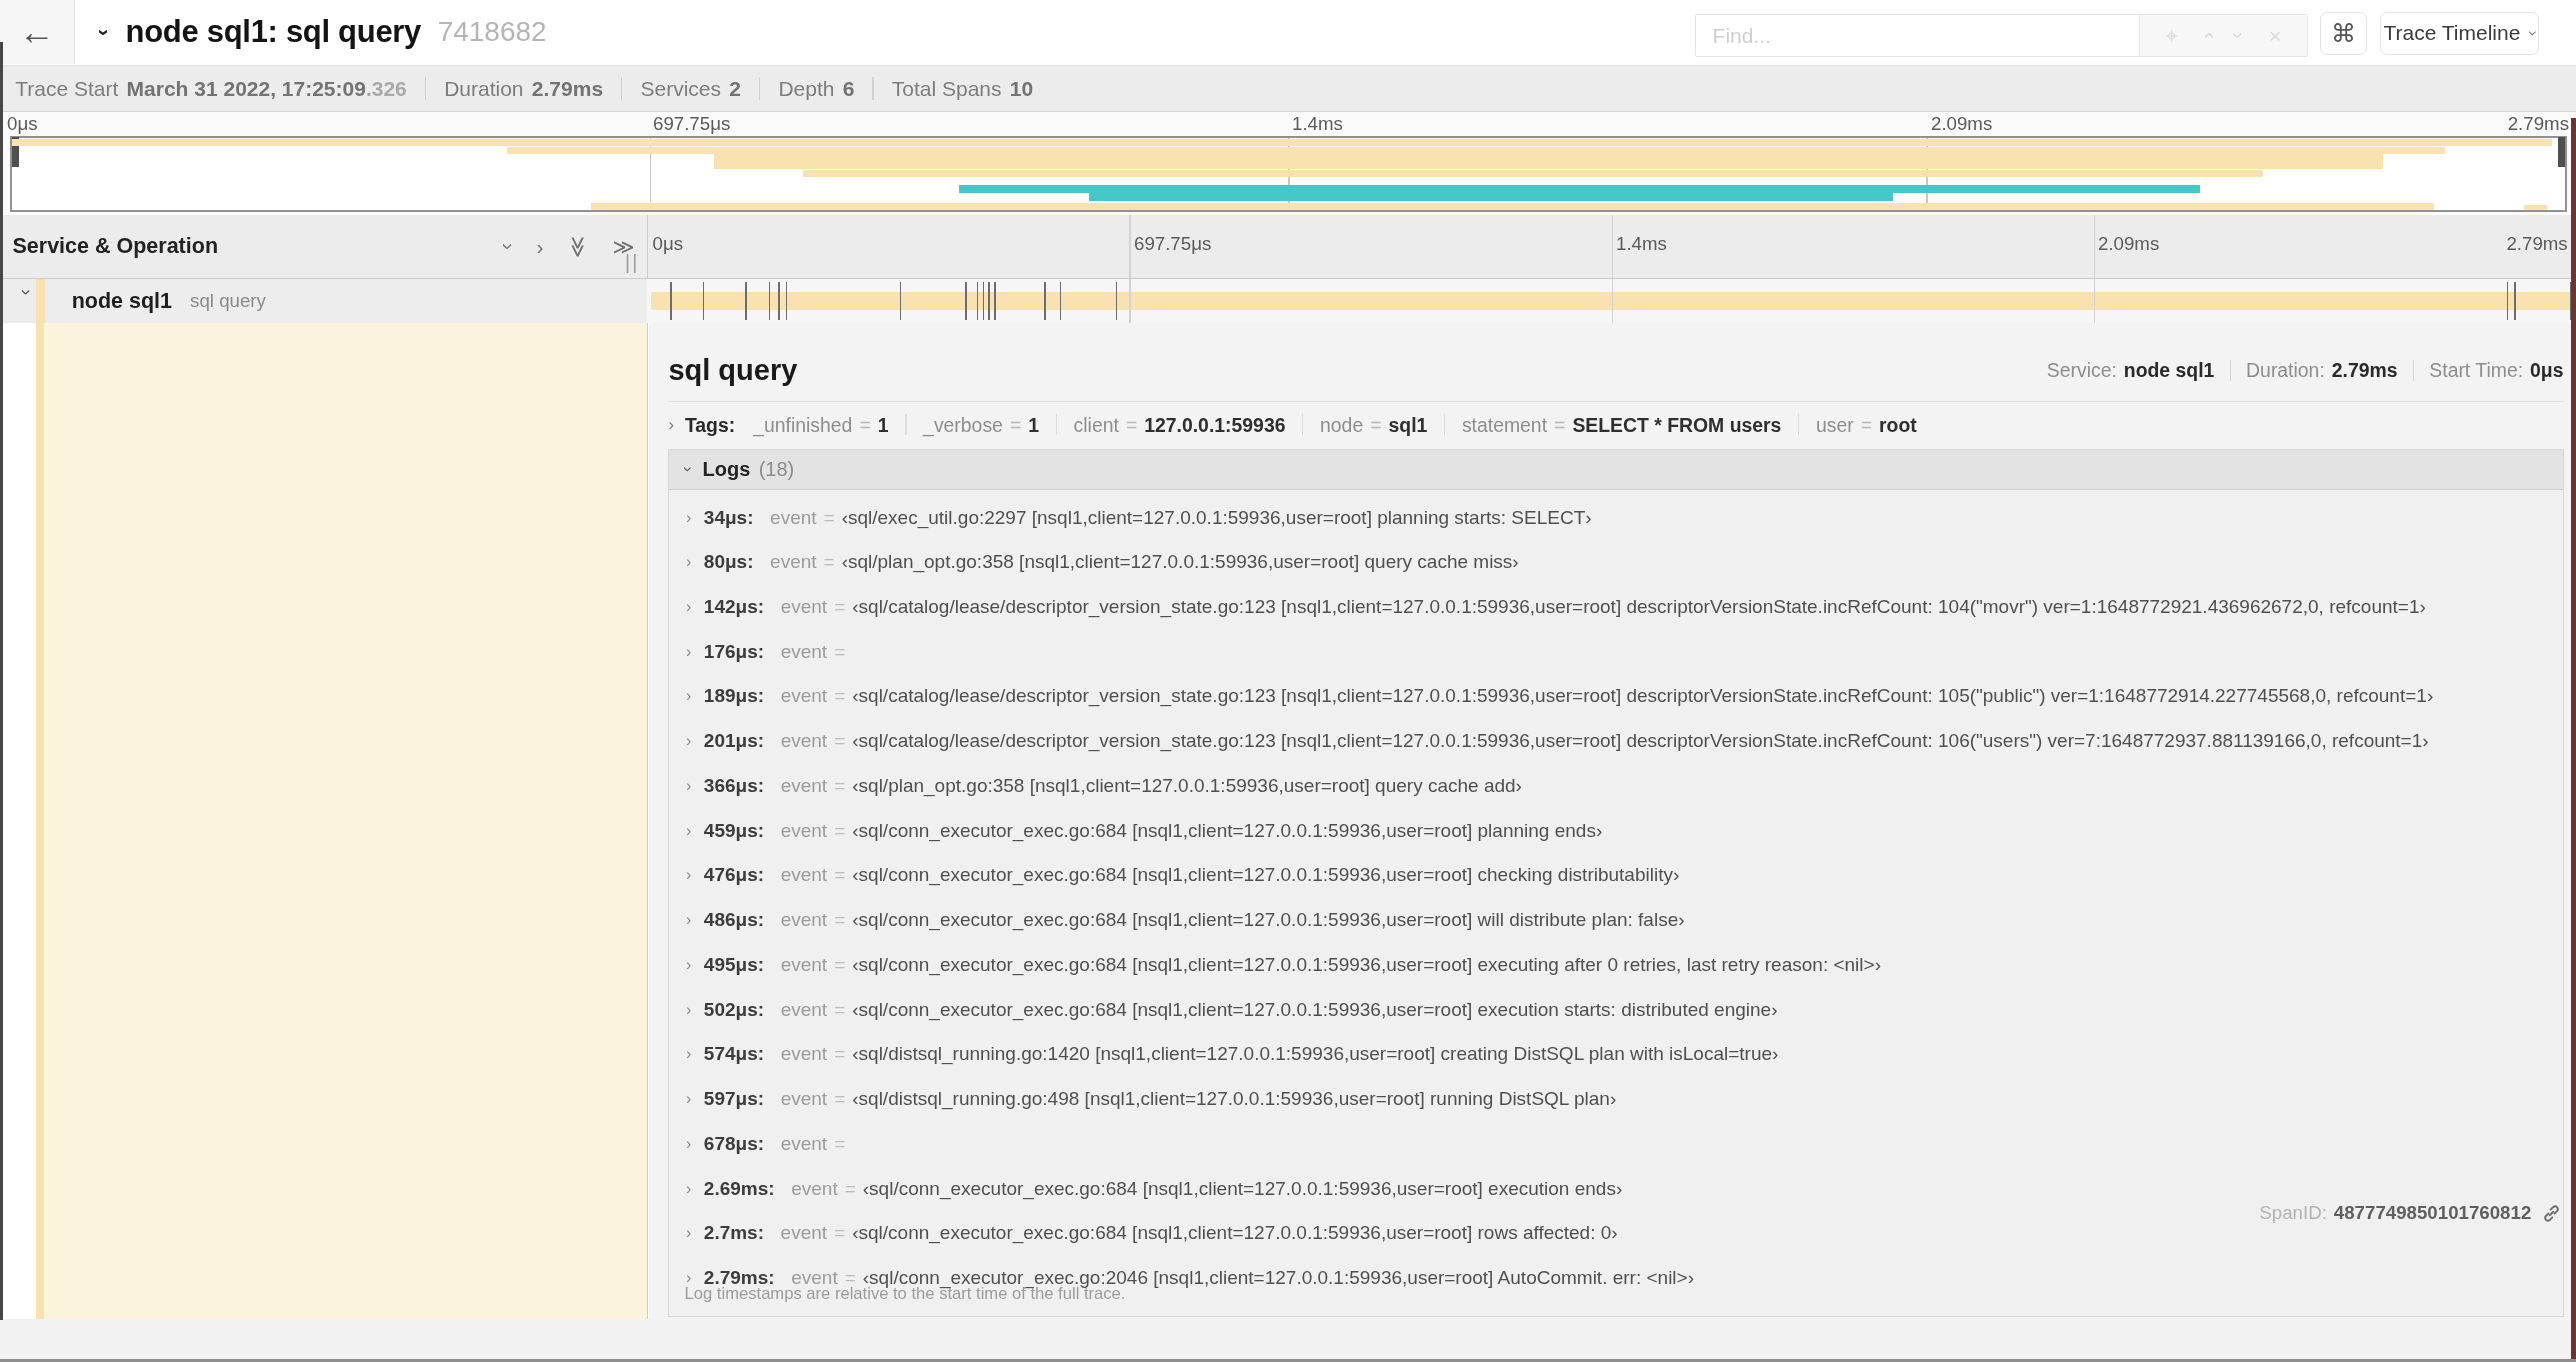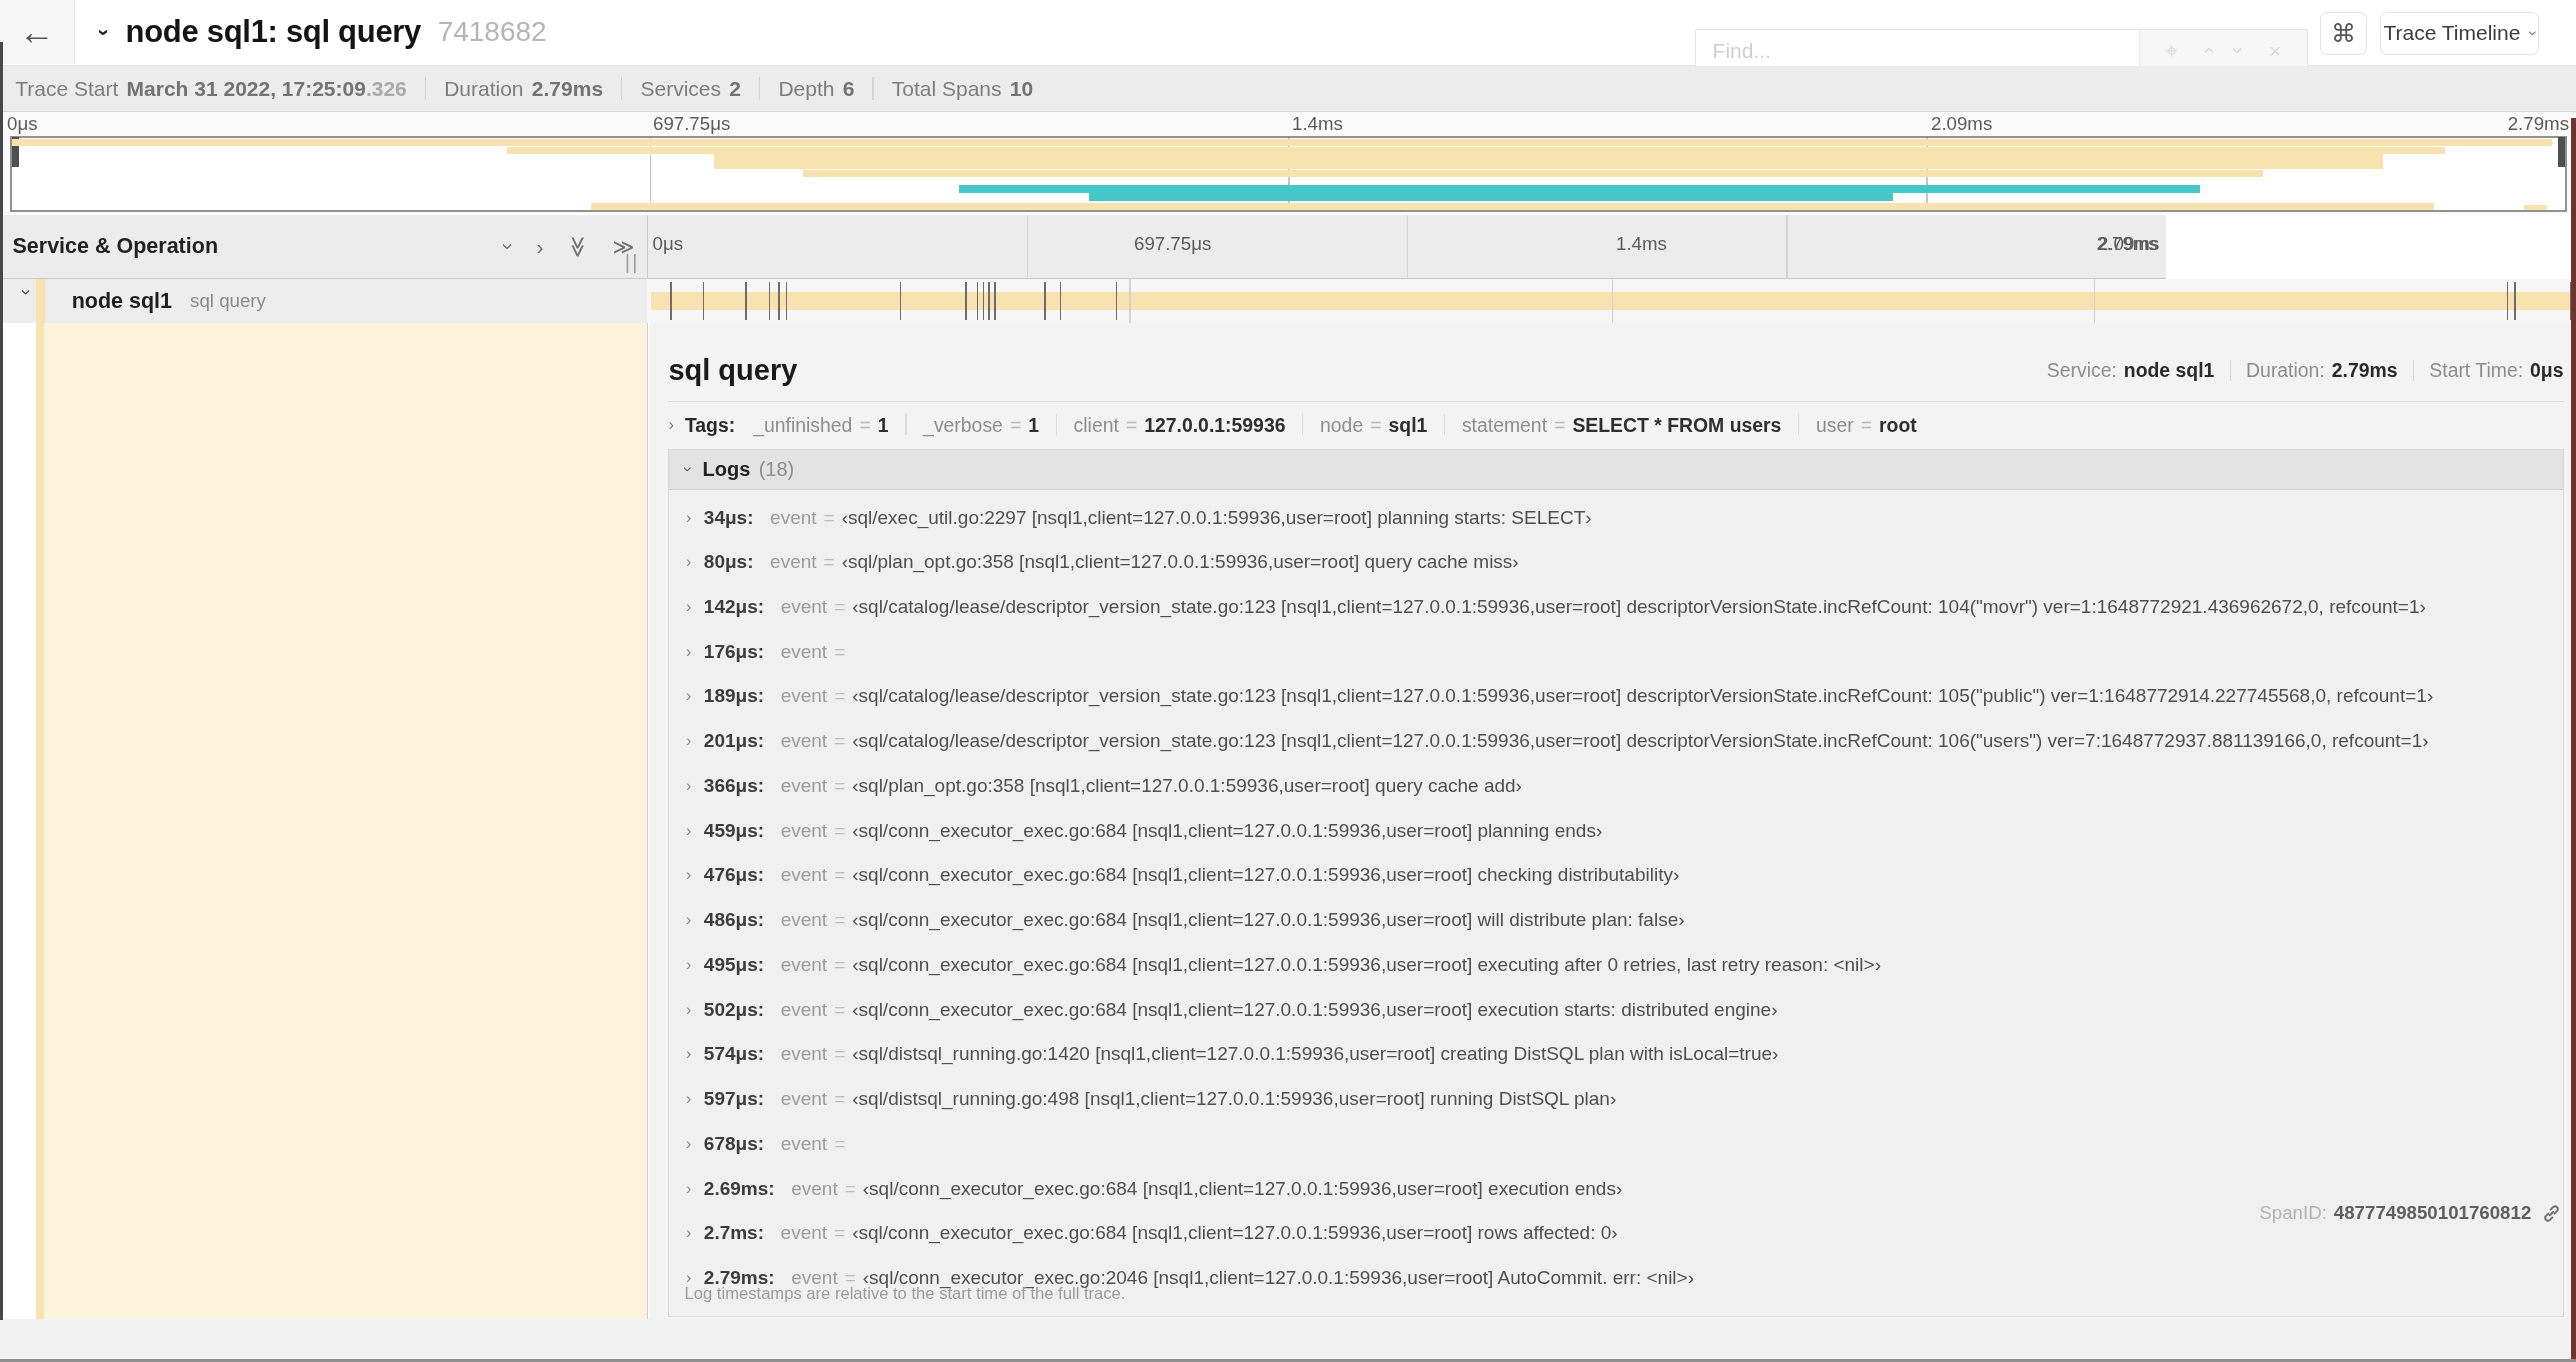--- a/index.html
+++ b/index.html
@@ -11,21 +11,21 @@
   .abs { position:absolute; }
 
   
   .app-header { left:0; top:0; width:2576px; height:66px; background:#fff; border-bottom:1.4px solid #e2e2e2; }
   .back-btn { left:0; top:0; width:75px; height:64px; background:#f6f6f6; border-right:1.4px solid #e6e6e6;
               display:flex; align-items:center; justify-content:center; font-size:36px; color:#555; cursor:pointer; }
   .title-group { left:102px; top:0; height:64px; display:flex; align-items:center; gap:16.6px; }
   .title-chev { font-size:28px; color:#222; font-weight:bold; }
   .trace-title { font-size:31px; font-weight:bold; color:#141414; letter-spacing:-0.3px; }
   .trace-id { font-size:28px; color:#b5b5b5; }
-  .find-box { left:1695px; top:29px; width:613px; height:43px; border:1.4px solid #e3e3e3; border-radius:2px;
+  .find-box { left:1695px; top:14px; width:613px; height:43px; border:1.4px solid #e3e3e3; border-radius:2px;
               background:#fff; display:flex; overflow:hidden; }
   .find-input { flex:1; border:0; outline:none; font-size:21px; padding:0 16.6px; color:#444; background:#fff;
                 font-family:"Liberation Sans", sans-serif; }
   .find-input::placeholder { color:#cfcfcf; }
   .find-tools { width:168px; background:#f7f7f7; border-left:1.4px solid #e9e9e9; display:flex; align-items:center;
                 justify-content:space-evenly; color:#d8d8d8; font-size:21px; }
   .find-tools .t { cursor:pointer; }
   .kbd-btn { left:2320px; top:11.8px; width:47px; height:43px; border:1.4px solid #e3e3e3; border-radius:7px;
              display:flex; align-items:center; justify-content:center; font-size:25px; color:#555; background:#fff; cursor:pointer; }
   .view-btn { left:2380px; top:11.8px; width:159px; height:43px; border:1.4px solid #e3e3e3; border-radius:7px;
@@ -47,21 +47,21 @@
   .minimap { left:0; top:112px; width:2576px; height:102px; background:#fafafa; }
   .mm-label { position:absolute; top:1.4px; font-size:18.7px; color:#5a5a5a; }
   .mm-canvas { position:absolute; left:9.7px; top:23.5px; width:2557px; height:76px; background:#fff;
                border:2.1px solid #919191; }
   .mm-grid { position:absolute; top:0; bottom:0; width:1.4px; background:#c6c6c6; }
   .mm-bar { position:absolute; }
   .mm-scrub { position:absolute; width:7px; height:30.5px; background:#4f4f4f; top:-0.7px; cursor:ew-resize; }
 
   
   .col-divider { left:647px; top:215px; width:1.4px; height:1104px; background:#cccccc; }
-  .grid-header { left:0; top:215px; width:2166px; height:64px; background:#ececec; border-bottom:1.4px solid #c9c9c9; }
+  .grid-header { left:0; top:215px; width:2576px; height:64px; background:#ececec; border-bottom:1.4px solid #c9c9c9; }
   .svc-head { position:absolute; left:0; top:0; width:647px; height:63px; display:flex; align-items:center; padding:0 12.5px; }
   .svc-head .name { font-size:21.5px; font-weight:bold; color:#222; flex:1; }
   .svc-head .ic { color:#6f6f6f; font-size:21px; margin-left:23.5px; cursor:pointer; }
   .grip { position:absolute; left:625px; top:36px; color:#9a9a9a; font-size:19.4px; letter-spacing:2.1px; cursor:col-resize; }
   .ruler { position:absolute; left:647px; top:0; right:0; height:63px; }
   .tick { position:absolute; top:18px; font-size:18.7px; color:#5a5a5a; }
   .vline { position:absolute; top:0; width:1.4px; background:#d2d2d2; }
 
   
   .span-row { left:0; top:279px; width:2576px; height:44px; }

